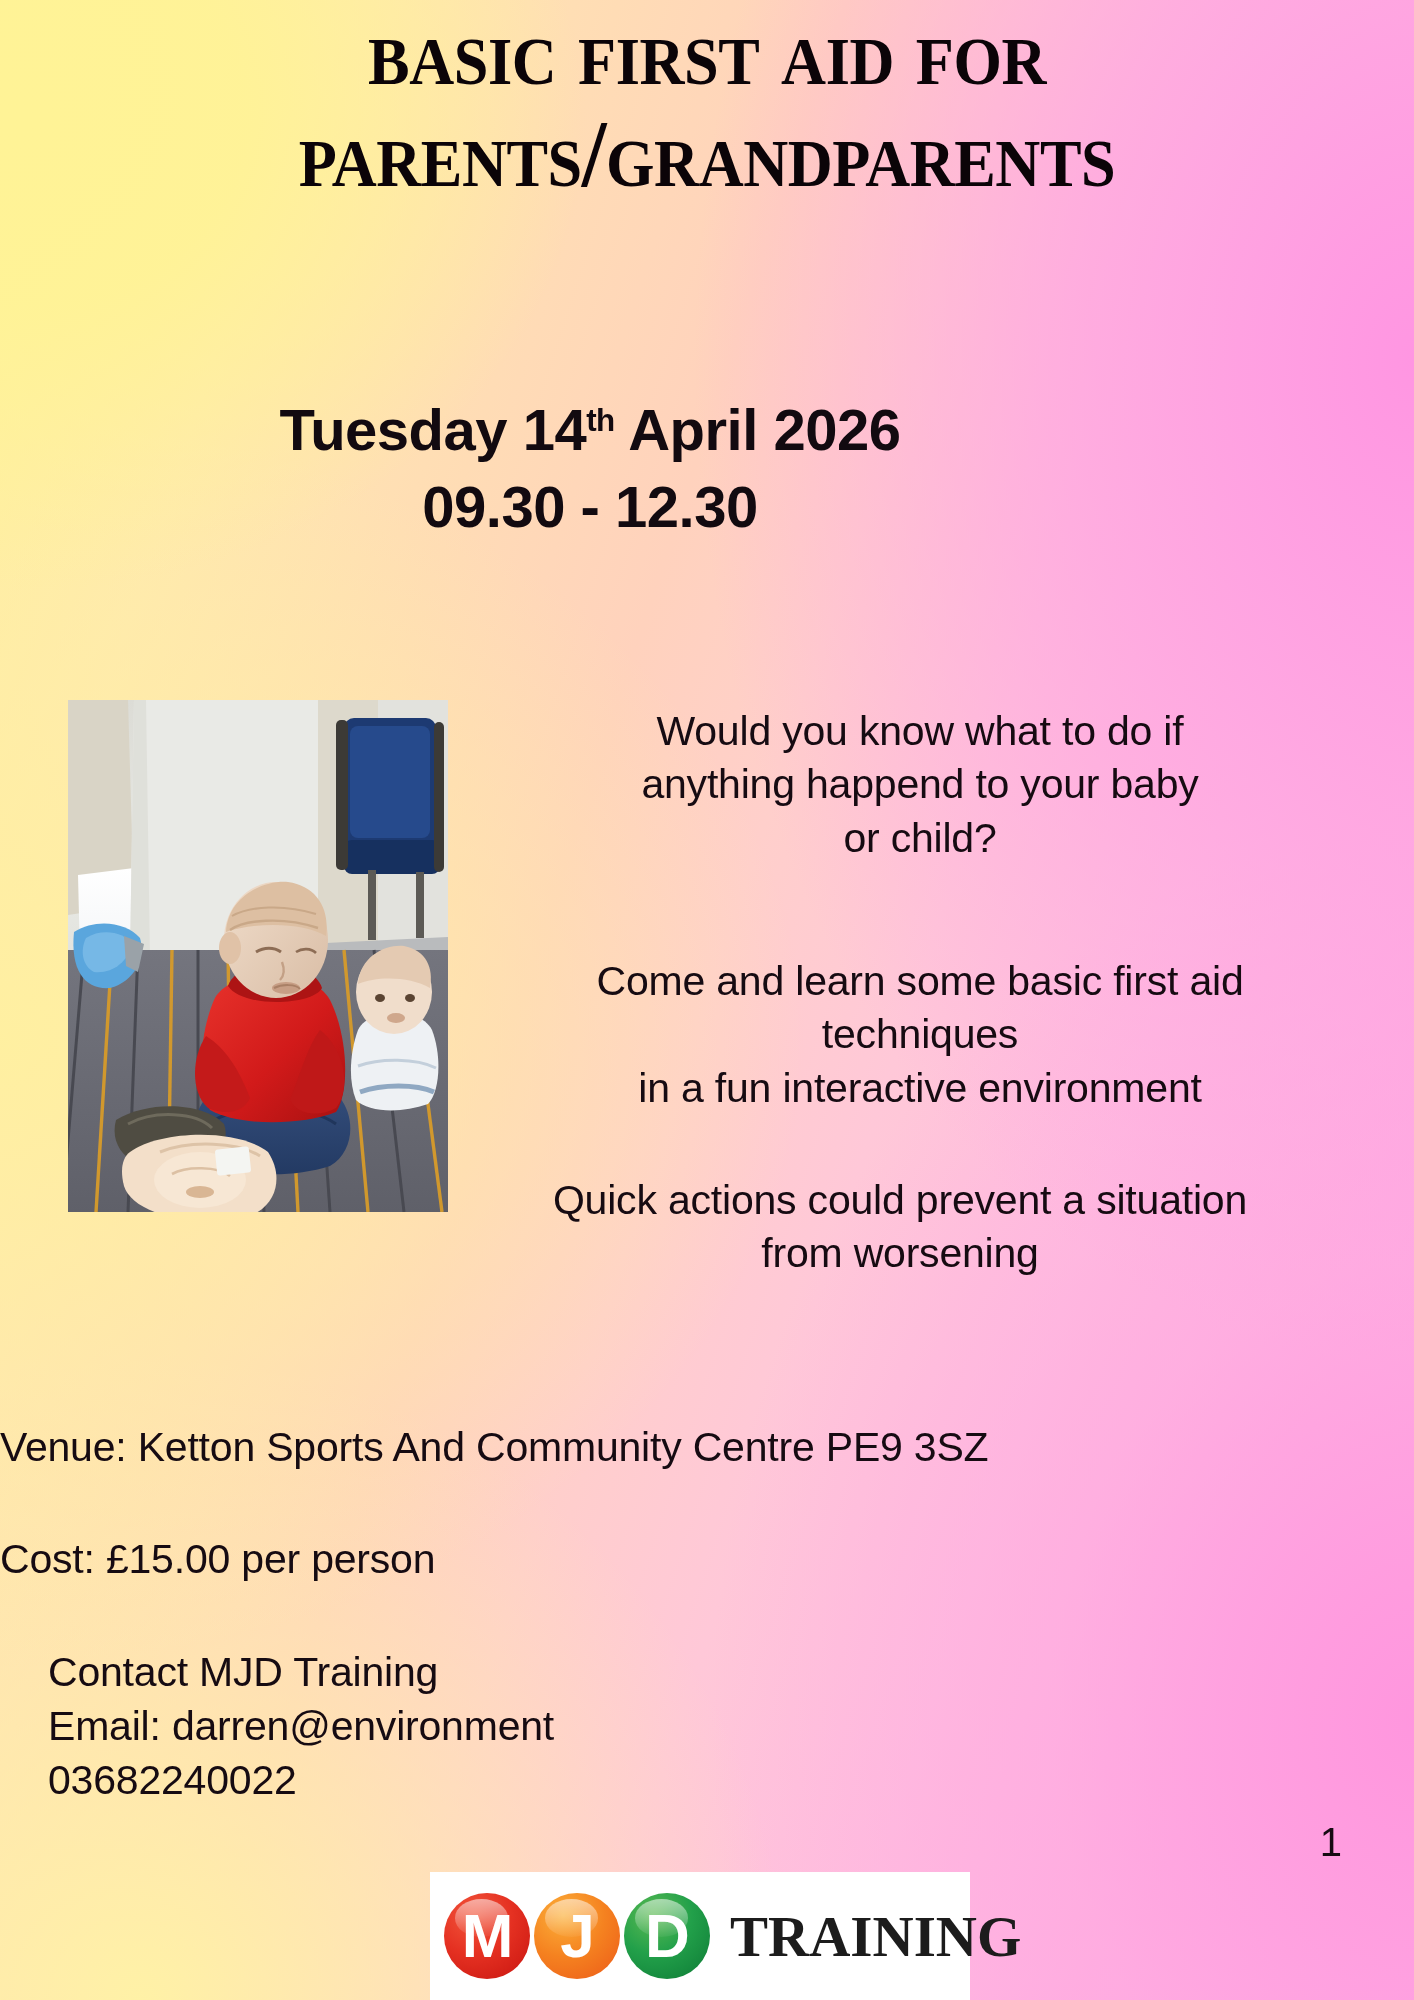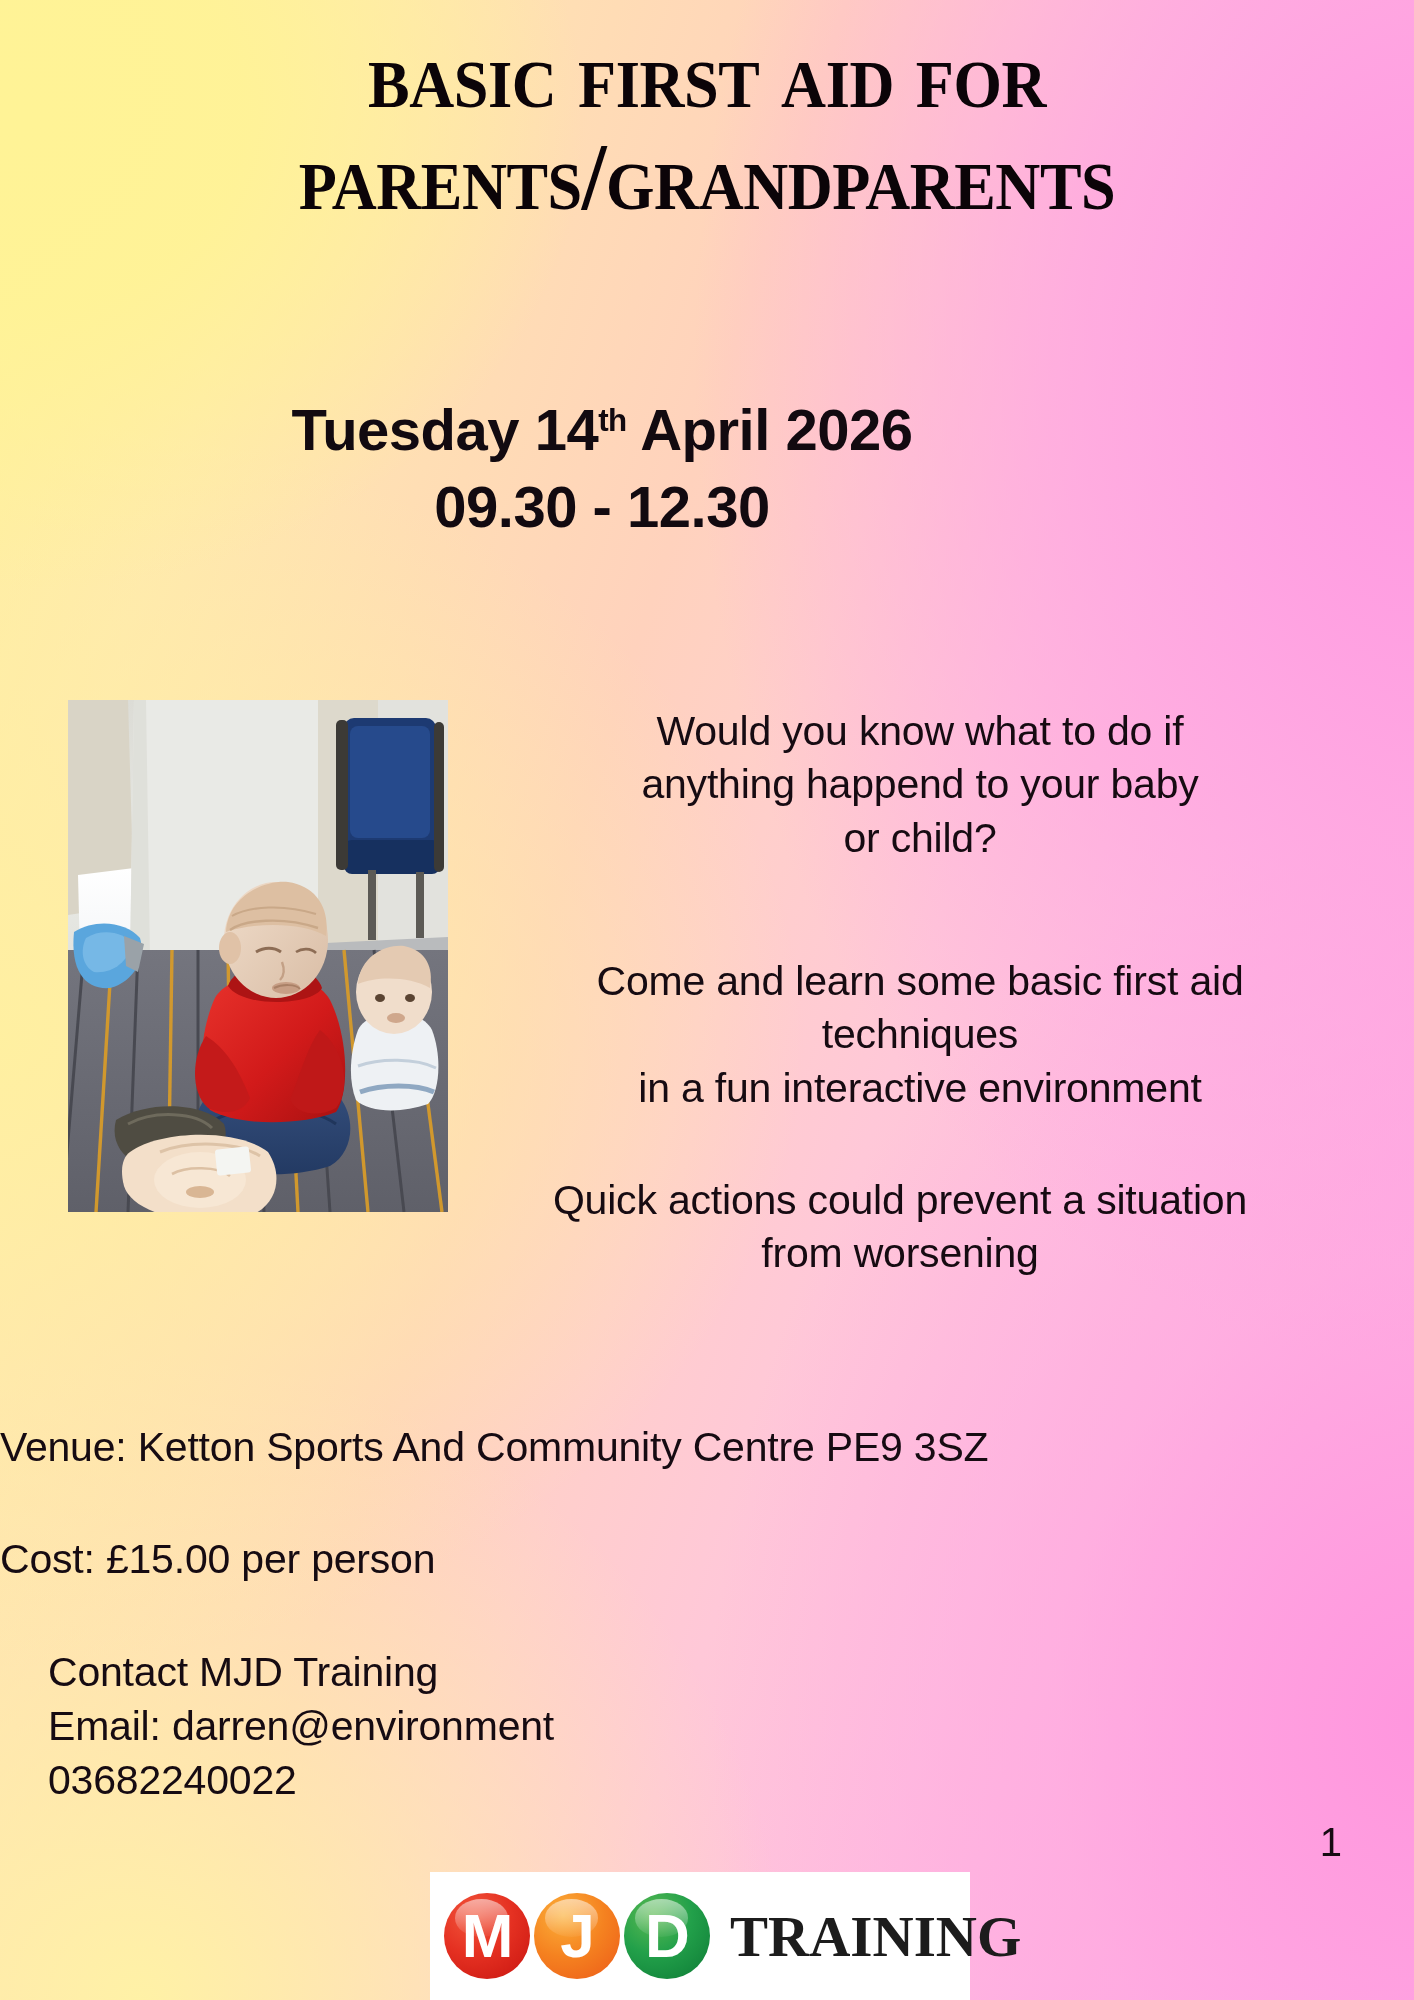--- a/index.html
+++ b/index.html
@@ -21,21 +21,21 @@
       radial-gradient(ellipse 1150px 900px at 0% 52%, rgba(255,240,160,0.95) 0%, rgba(255,238,165,0.55) 38%, rgba(255,235,170,0.0) 70%),
       radial-gradient(ellipse 900px 900px at 10% 100%, rgba(255,243,165,0.95) 0%, rgba(255,240,170,0.45) 40%, rgba(255,238,175,0.0) 72%),
       radial-gradient(ellipse 1000px 1400px at 100% 18%, rgba(255,150,226,1) 0%, rgba(255,163,226,0.75) 34%, rgba(255,186,226,0.0) 72%),
       radial-gradient(ellipse 950px 1200px at 100% 86%, rgba(255,150,222,0.98) 0%, rgba(255,168,224,0.6) 38%, rgba(255,196,226,0.0) 74%),
       linear-gradient(108deg, #fff39a 0%, #ffe9ae 16%, #ffdcb5 30%, #ffd2bd 41%, #ffcfcb 50%, #ffc8d8 60%, #ffbfdf 72%, #ffb0e2 86%, #ffa6e4 100%);
   }
 
   
   .title-block {
     position: absolute;
-    top: 24px;
+    top: 1px;
     left: 0;
     width: 1414px;
     text-align: center;
   }
   .title-line {
     font-family: "Liberation Serif", "DejaVu Serif", serif;
     font-weight: 700;
     font-size: 96px;
     line-height: 1.06;
     letter-spacing: -0.5px;
@@ -45,21 +45,21 @@
     transform: scaleX(0.93);
     transform-origin: center;
     white-space: nowrap;
   }
   .title-line.l2 { font-size: 96px; }
 
   
   .date-block {
     position: absolute;
     top: 392px;
-    left: 12px;
+    left: 0;
     width: 1180px;
     text-align: center;
   }
   .date-line {
     font-family: "Liberation Sans", sans-serif;
     font-weight: 700;
     font-size: 58px;
     line-height: 1.32;
     letter-spacing: -0.5px;
     color: #120a10;

